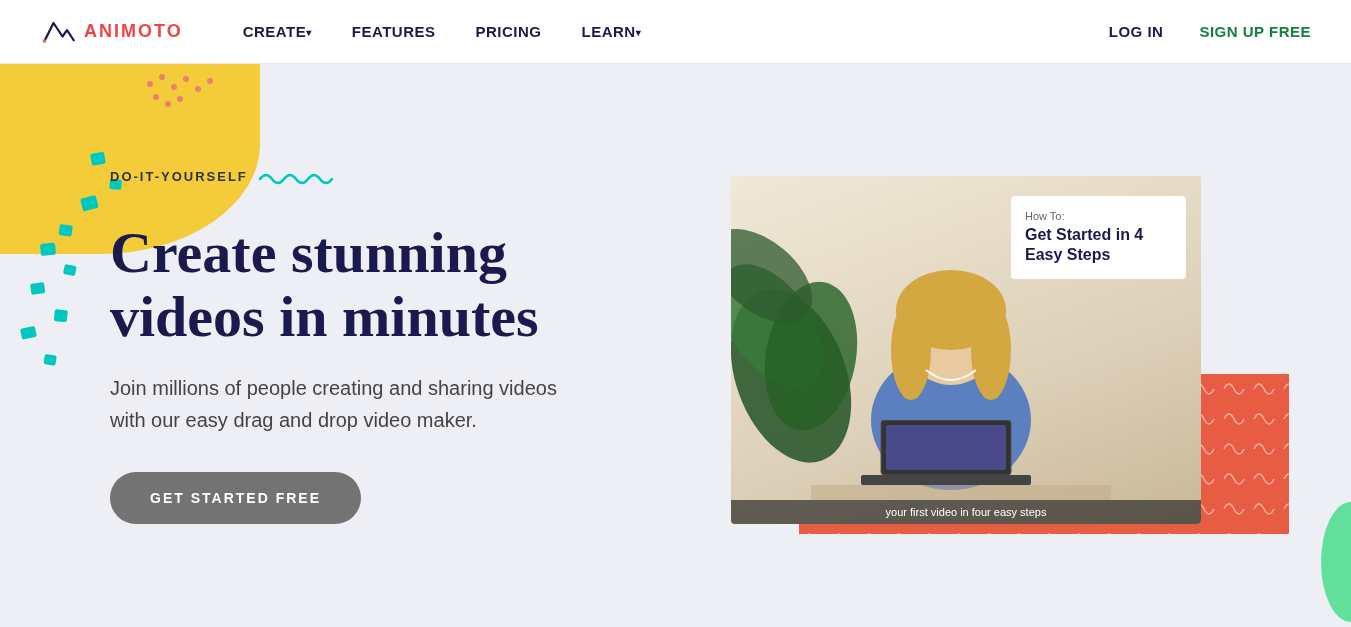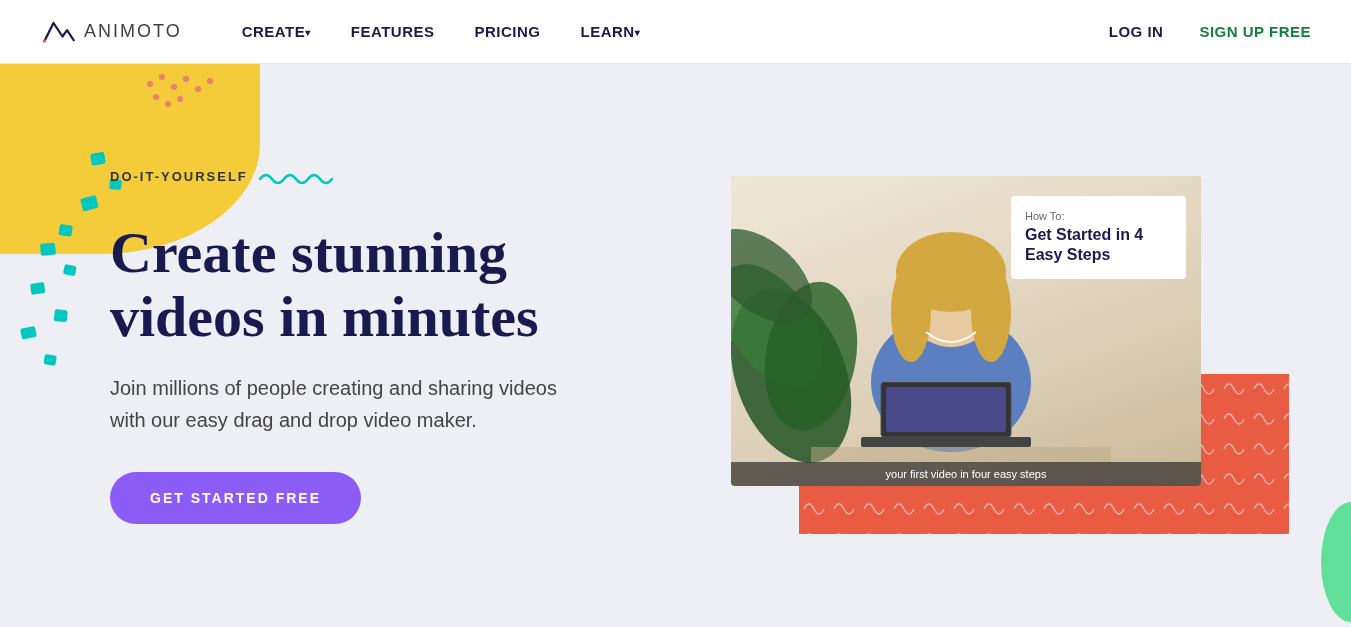--- a/index.html
+++ b/index.html
@@ -22,22 +22,22 @@
       gap: 8px;
       margin-right: 40px;
       text-decoration: none;
     }
     .logo-icon {
       width: 36px;
       height: 36px;
     }
     .logo-text {
       font-size: 18px;
-      font-weight: 400;
-      color: #404040;
+      font-weight: 700;
+      color: #ef4444;
       letter-spacing: 2px;
     }
     .navbar-nav {
       display: flex;
       align-items: center;
       gap: 0;
       flex: 1;
     }
     .nav-item {
       display: flex;
@@ -131,21 +131,21 @@
     }
     .hero-subtitle {
       font-size: 20px;
       color: #444;
       line-height: 1.6;
       margin-bottom: 36px;
       max-width: 480px;
     }
     .hero-cta {
       display: inline-block;
-      background: #8b5cf6;
+      background: #737373;
       color: #fff;
       font-size: 14px;
       font-weight: 700;
       letter-spacing: 2px;
       padding: 18px 40px;
       border-radius: 50px;
       cursor: pointer;
       border: none;
       text-transform: uppercase;
     }
@@ -160,21 +160,21 @@
       height: 340px;
       z-index: 2;
     }
     .video-container {
       position: relative;
       width: 100%;
       height: 100%;
     }
     .video-main {
       width: 470px;
-      height: 310px;
+      height: 348px;
       background: #eab308;
       border-radius: 4px;
       overflow: hidden;
       position: relative;
     }
 
     
     .wave-svg {
       display: inline-block;
       vertical-align: middle;

